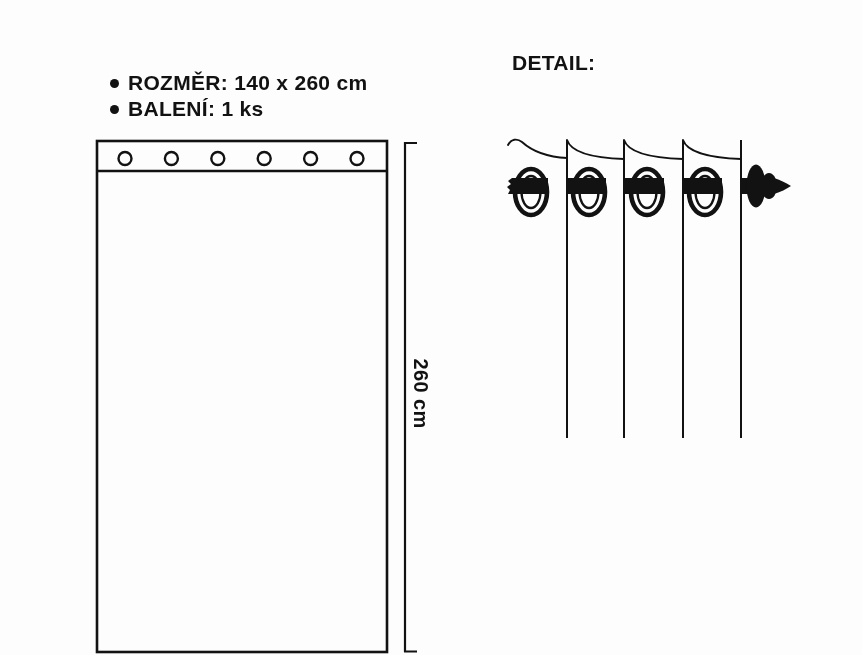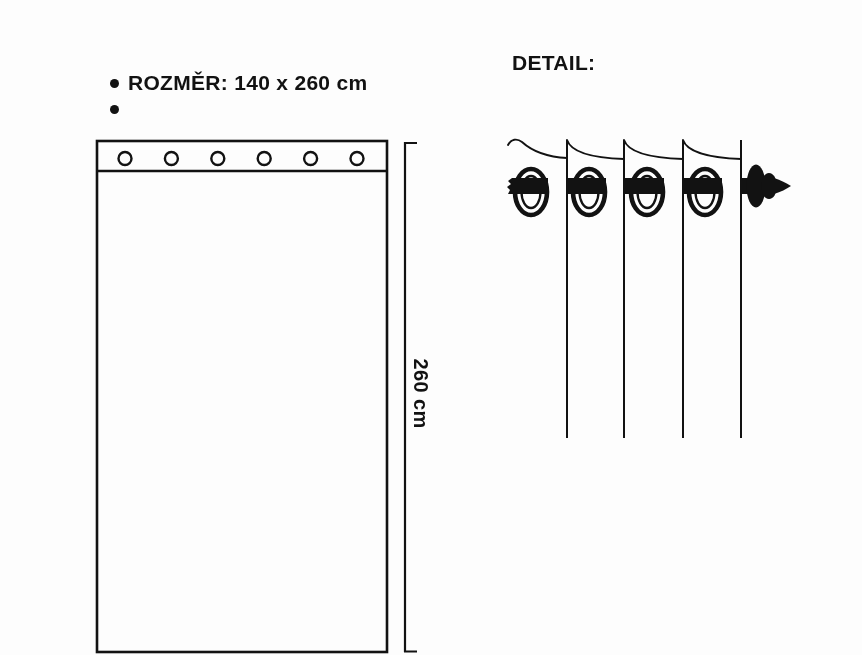--- a/index.html
+++ b/index.html
@@ -54,20 +54,21 @@
 
 <div class="canvas">
 
   <div class="specs">
     <div class="spec-row">
       <span class="dot"></span>
       <span>ROZMĚR: 140 x 260 cm</span>
     </div>
     <div class="spec-row">
       <span class="dot"></span>
+      <span>BALENÍ: 1 ks</span>
     </div>
   </div>
 
   <div class="detail-header">
     <div>DETAIL:</div>
   </div>
 
   <svg class="front-svg" width="330" height="525" viewBox="0 0 330 525">
 
     <rect x="7" y="11" width="290" height="511" fill="none" stroke="currentColor" stroke-width="2.6"></rect>

